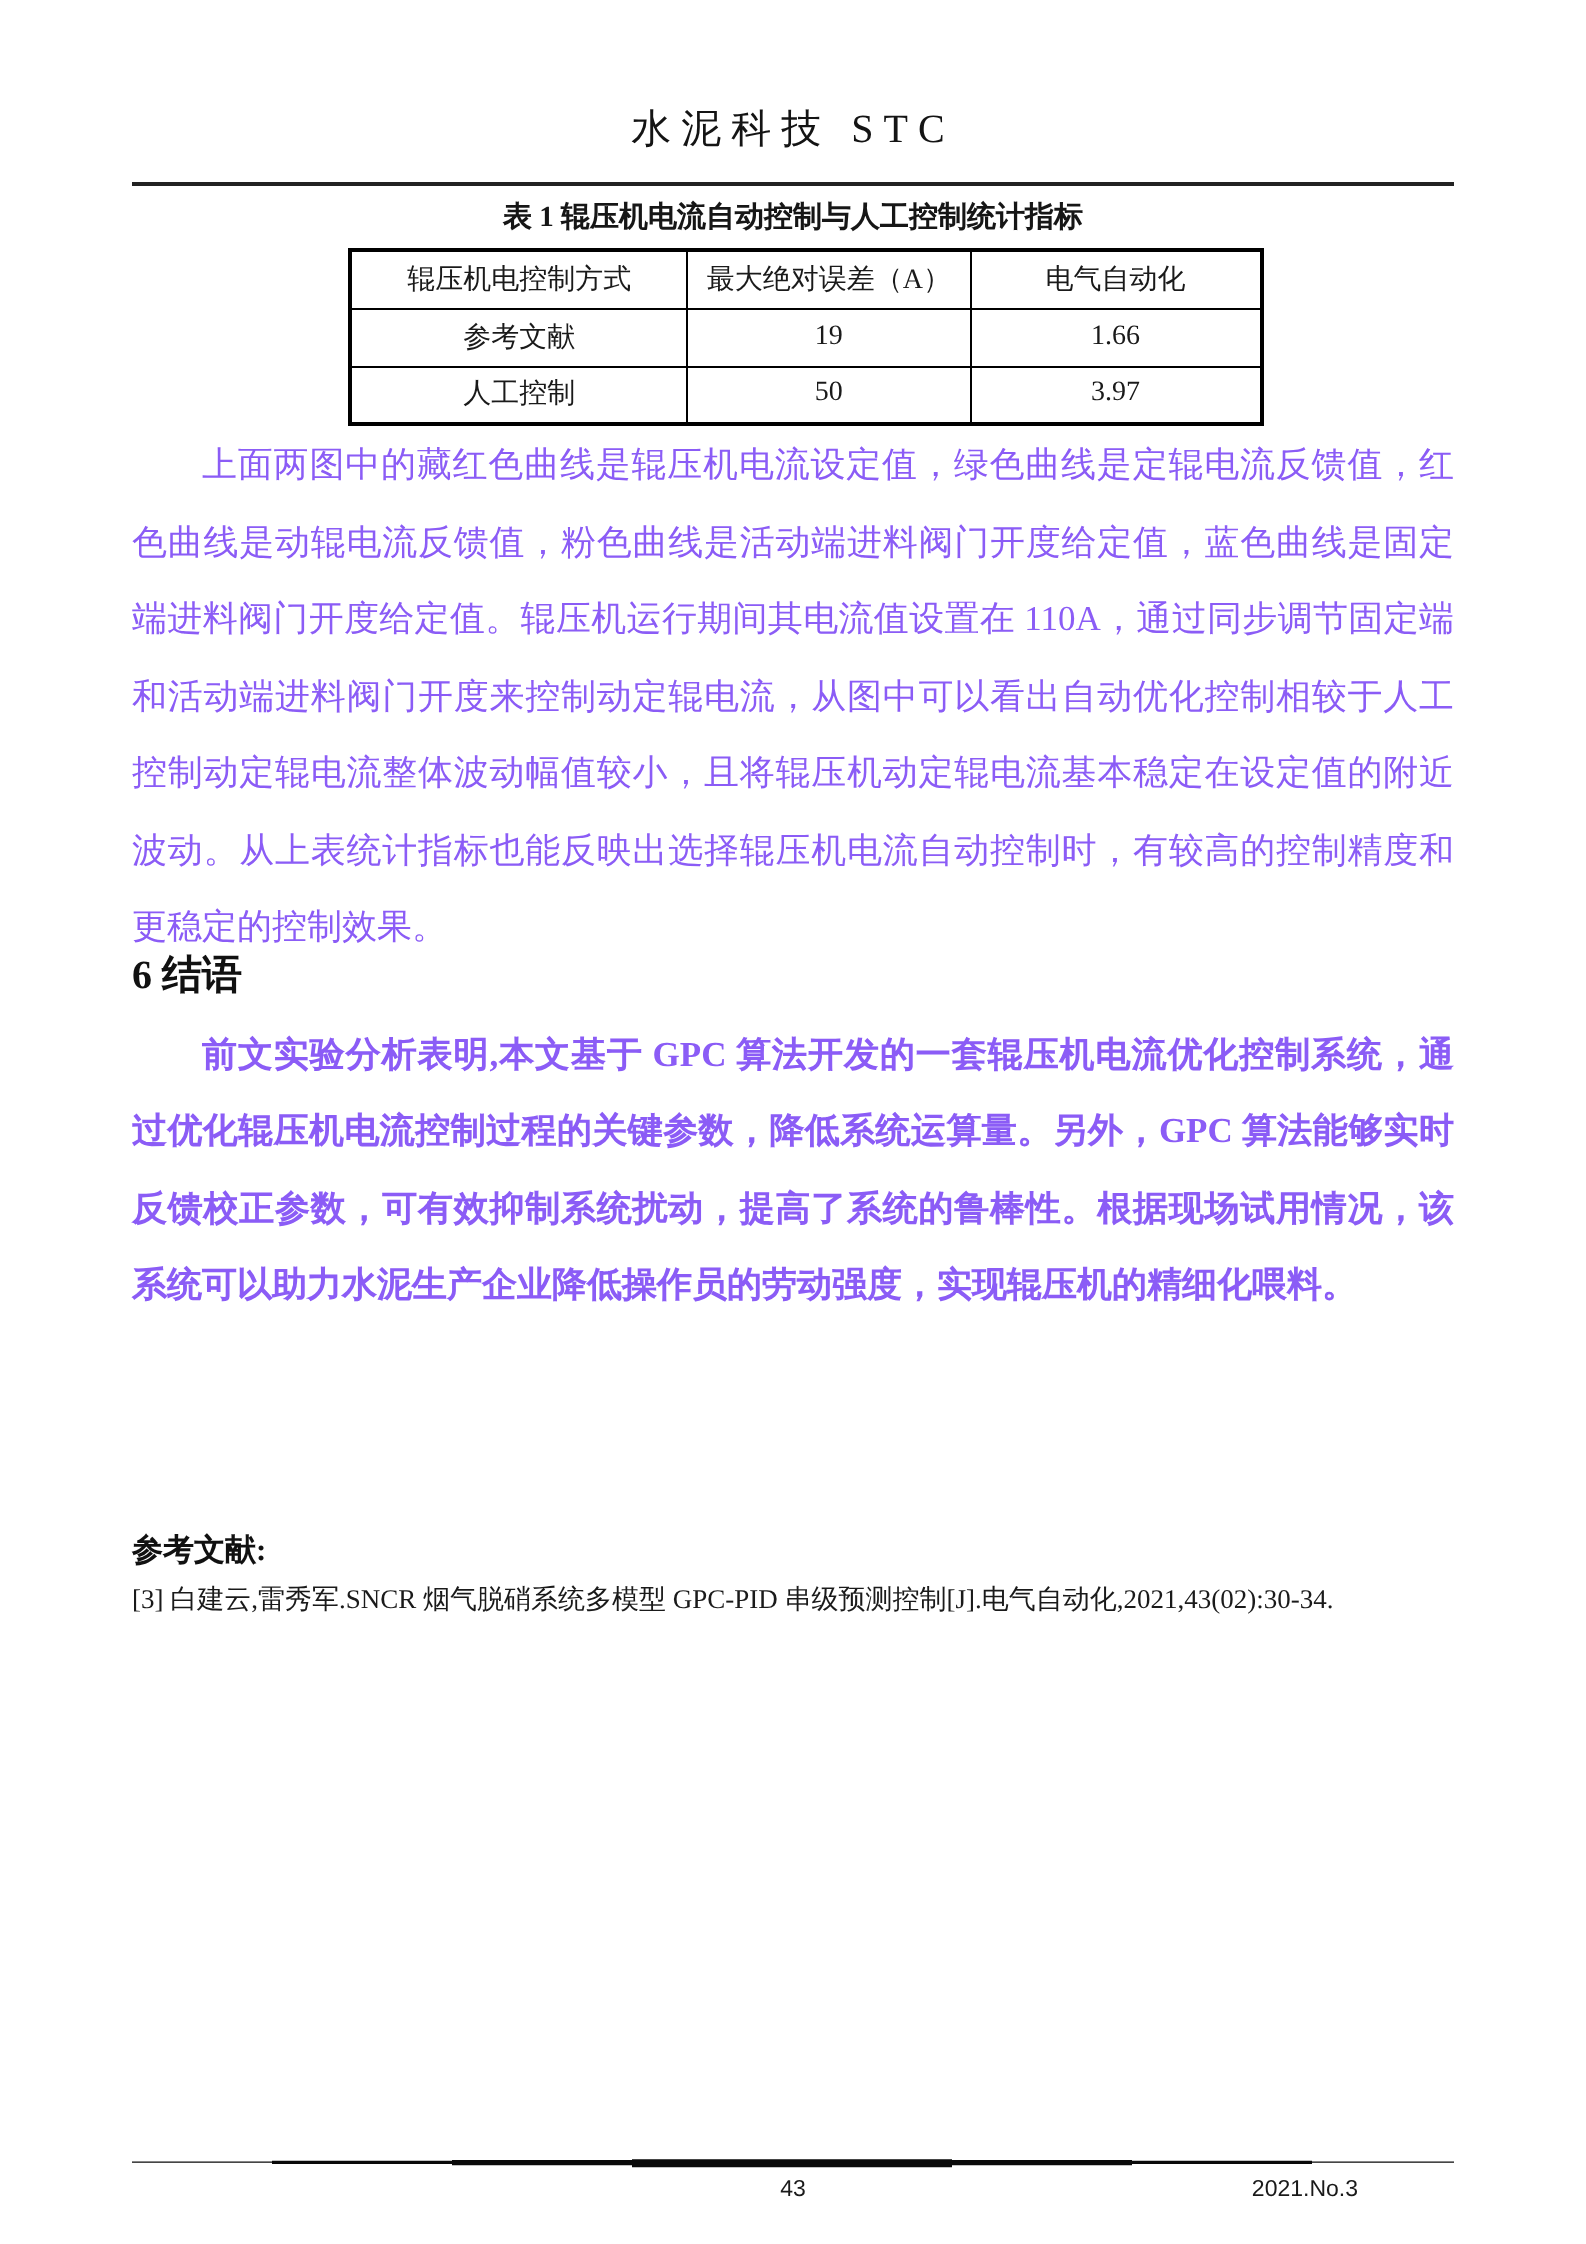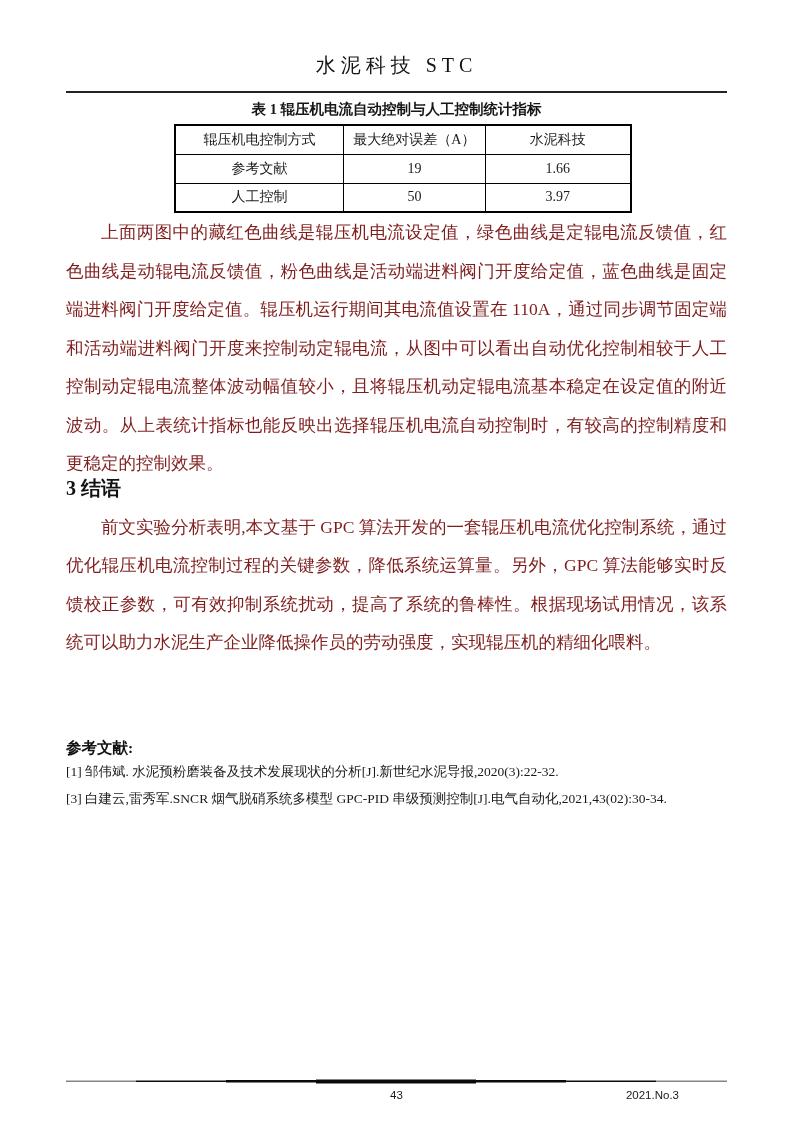--- a/index.html
+++ b/index.html
@@ -64,33 +64,33 @@
   }
   .col-method  { width: 37%; }
   .col-maxerr  { width: 31%; }
   .col-stddev  { width: 32%; }
   
   .body-paragraph {
     font-size: 17.5px;
     line-height: 38.5px;
     text-align: justify;
     text-indent: 2em;
-    color: #7f1d1d;
+    color: #8b5cf6;
   }
   .section-heading {
     margin-top: -8px;
     font-size: 20px;
     line-height: 26px;
     font-weight: bold;
     color: #111111;
   }
-  .para-2 { margin-top: 7px; }
+  .para-2 { margin-top: 7px; font-weight: bold; }
   
   .references {
-    margin-top: 75px;
+    margin-top: 103px;
   }
   .references-heading {
     font-size: 15.5px;
     line-height: 21px;
     font-weight: bold;
     color: #111111;
   }
   .reference-item {
     font-size: 13.5px;
     line-height: 27.5px;
@@ -145,46 +145,45 @@
   <table class="stats-table">
     <colgroup>
       <col class="col-method">
       <col class="col-maxerr">
       <col class="col-stddev">
     </colgroup>
     <thead>
       <tr>
         <th>辊压机电控制方式</th>
         <th>最大绝对误差（A）</th>
-        <th>水泥科技</th>
+        <th>电气自动化</th>
       </tr>
     </thead>
     <tbody>
       <tr>
         <td>参考文献</td>
         <td>19</td>
         <td>1.66</td>
       </tr>
       <tr>
         <td>人工控制</td>
         <td>50</td>
         <td>3.97</td>
       </tr>
     </tbody>
   </table>
 
   <p class="body-paragraph para-1">上面两图中的藏红色曲线是辊压机电流设定值，绿色曲线是定辊电流反馈值，红色曲线是动辊电流反馈值，粉色曲线是活动端进料阀门开度给定值，蓝色曲线是固定端进料阀门开度给定值。辊压机运行期间其电流值设置在 110A，通过同步调节固定端和活动端进料阀门开度来控制动定辊电流，从图中可以看出自动优化控制相较于人工控制动定辊电流整体波动幅值较小，且将辊压机动定辊电流基本稳定在设定值的附近波动。从上表统计指标也能反映出选择辊压机电流自动控制时，有较高的控制精度和更稳定的控制效果。</p>
 
-  <div class="section-heading">3 结语</div>
+  <div class="section-heading">6 结语</div>
 
   <p class="body-paragraph para-2">前文实验分析表明,本文基于 GPC 算法开发的一套辊压机电流优化控制系统，通过优化辊压机电流控制过程的关键参数，降低系统运算量。另外，GPC 算法能够实时反馈校正参数，可有效抑制系统扰动，提高了系统的鲁棒性。根据现场试用情况，该系统可以助力水泥生产企业降低操作员的劳动强度，实现辊压机的精细化喂料。</p>
 
   <div class="references">
     <div class="references-heading">参考文献:</div>
-    <div class="reference-item">[1] 邹伟斌. 水泥预粉磨装备及技术发展现状的分析[J].新世纪水泥导报,2020(3):22-32.</div>
     <div class="reference-item">[3] 白建云,雷秀军.SNCR 烟气脱硝系统多模型 GPC-PID 串级预测控制[J].电气自动化,2021,43(02):30-34.</div>
   </div>
 
   <div class="footer">
     <svg class="footer-rule-svg" viewBox="0 0 661 8" preserveAspectRatio="none">
       <polygon fill="#0a0a0a" points="
         0,2.8  70,2.8 70,2.4  160,2.4 160,2.0  250,2.0 250,1.6  330,1.6
         410,1.6 410,2.0  500,2.0 500,2.4  590,2.4 590,2.8  661,2.8
         661,3.4  590,3.4 590,4.0  500,4.0 500,4.6  410,4.6 410,5.6  330,5.6
         250,5.6 250,4.6  160,4.6 160,4.0  70,4.0 70,3.4  0,3.4"></polygon>

